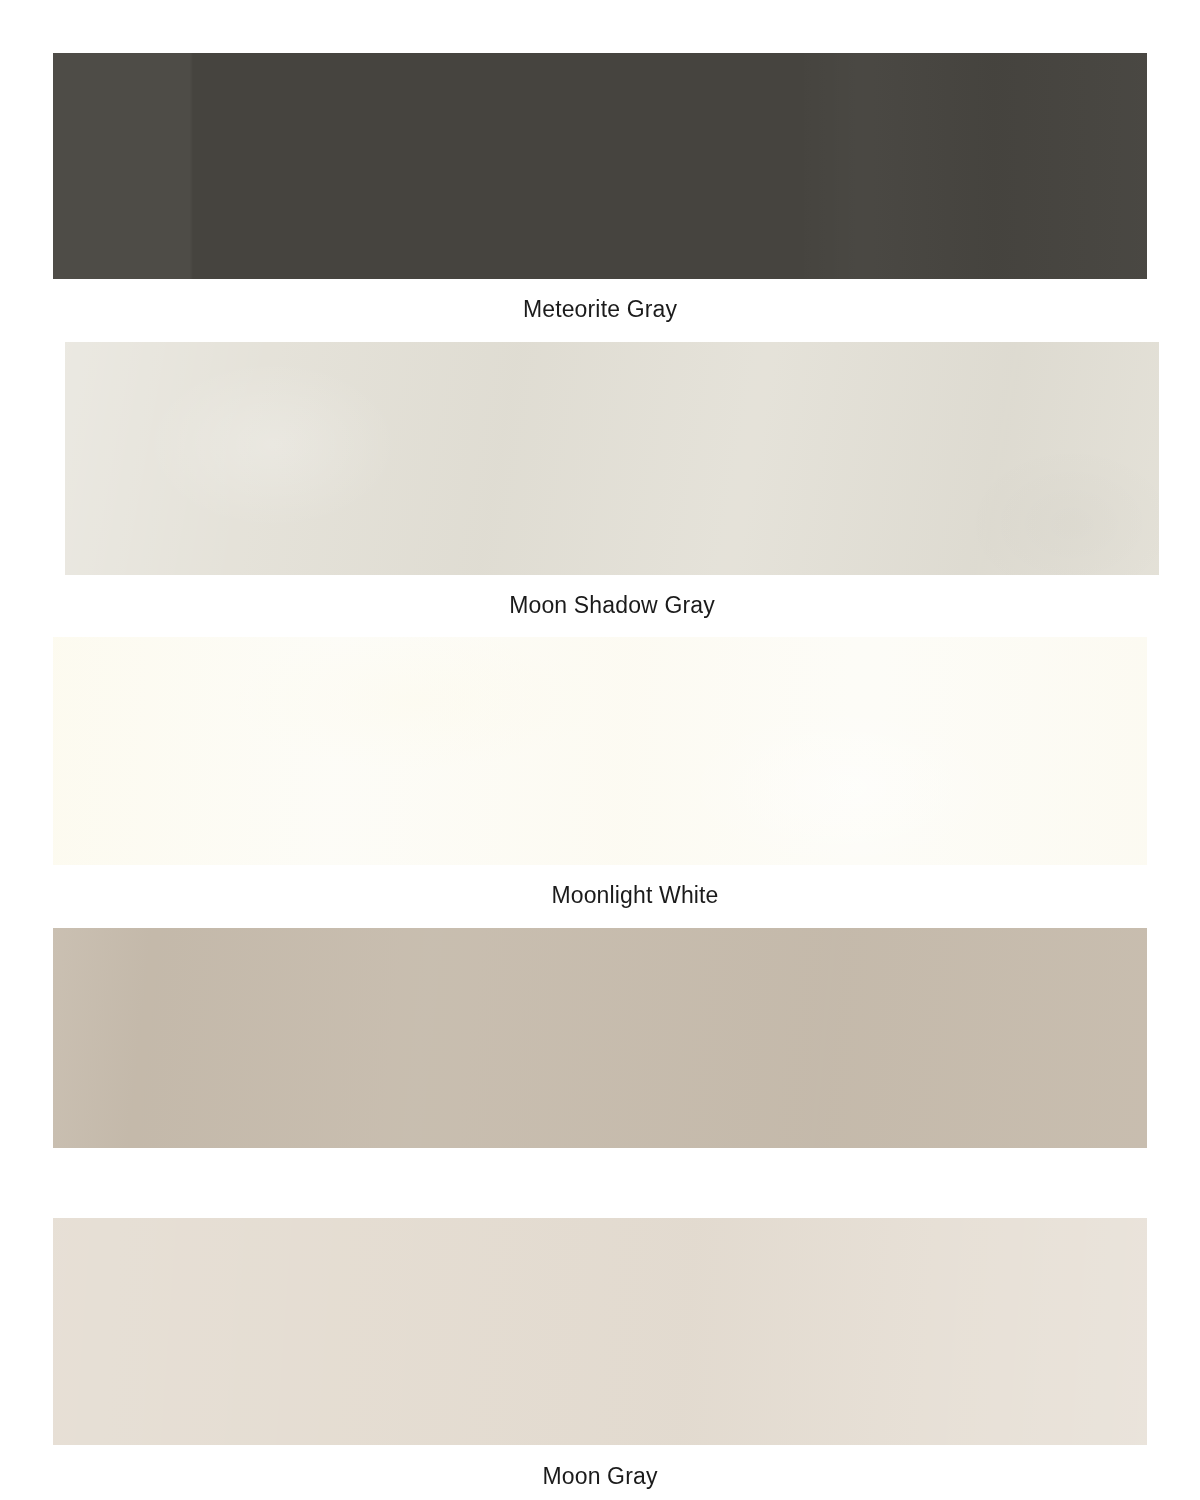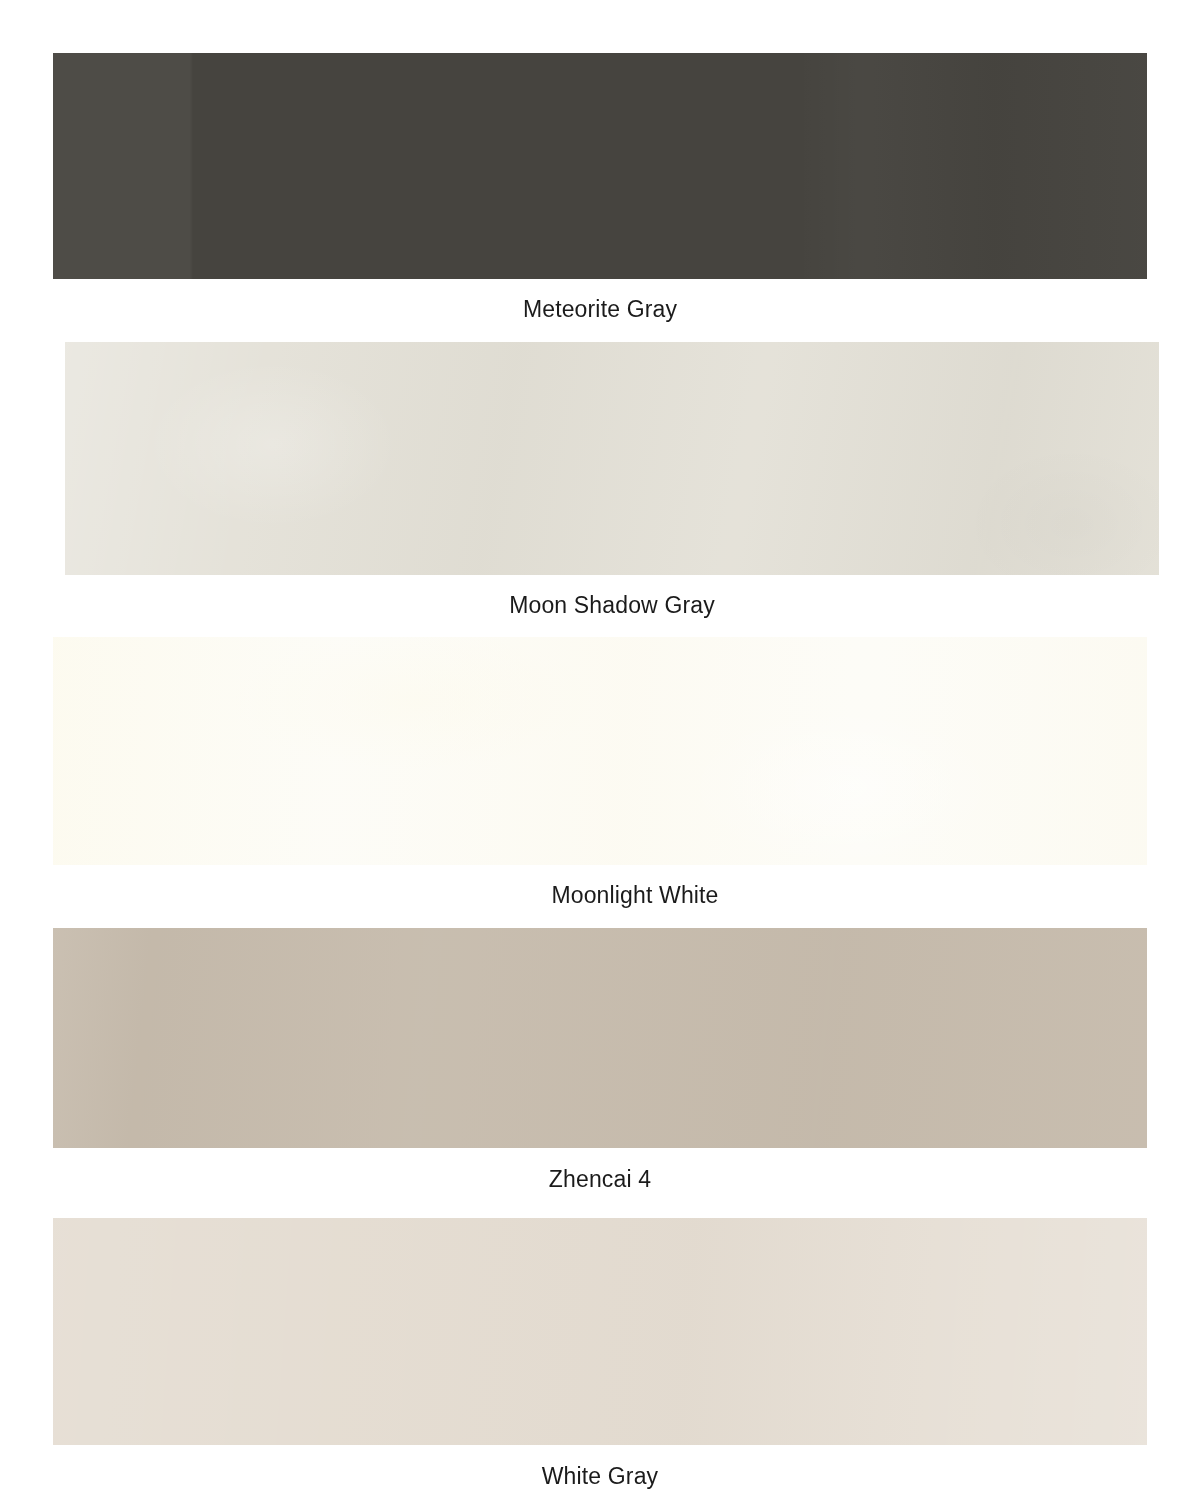--- a/index.html
+++ b/index.html
@@ -158,24 +158,23 @@
       <div class="swatch-chip" style="background-color: rgb(252, 251, 244);">
         <div class="grain grain-2"></div>
       </div>
       <div class="swatch-caption" style="color: rgb(27, 27, 27); margin-left: 35px;">Moonlight White</div>
     </div>
 
     <div class="swatch-item" id="item-3">
       <div class="swatch-chip" style="background-color: rgb(198, 187, 172);">
         <div class="grain grain-3"></div>
       </div>
-      <div class="swatch-caption" style="color: rgb(27, 27, 27);">Zhencai 4</div>
     </div>
 
     <div class="swatch-item" id="item-4">
       <div class="swatch-chip" style="background-color: rgb(228, 220, 209);">
         <div class="grain grain-4"></div>
       </div>
-      <div class="swatch-caption" style="color: rgb(27, 27, 27);">White Gray</div>
+      <div class="swatch-caption" style="color: rgb(27, 27, 27);">Moon Gray</div>
     </div>
 
   </div>
 </div>
 
 </body></html>

